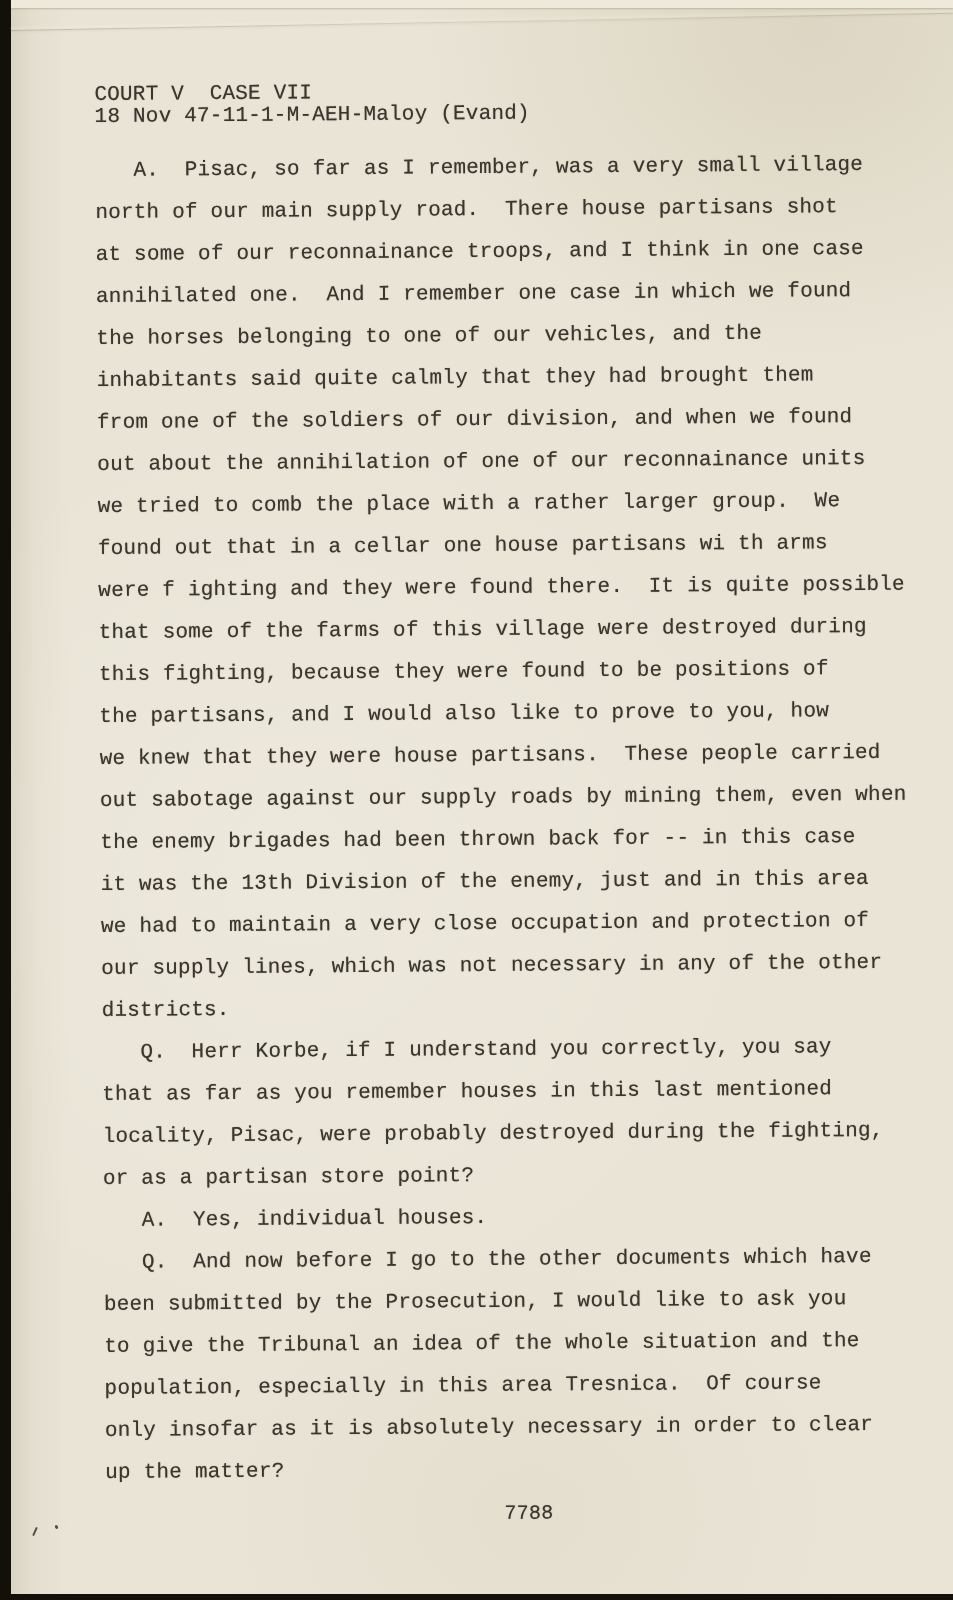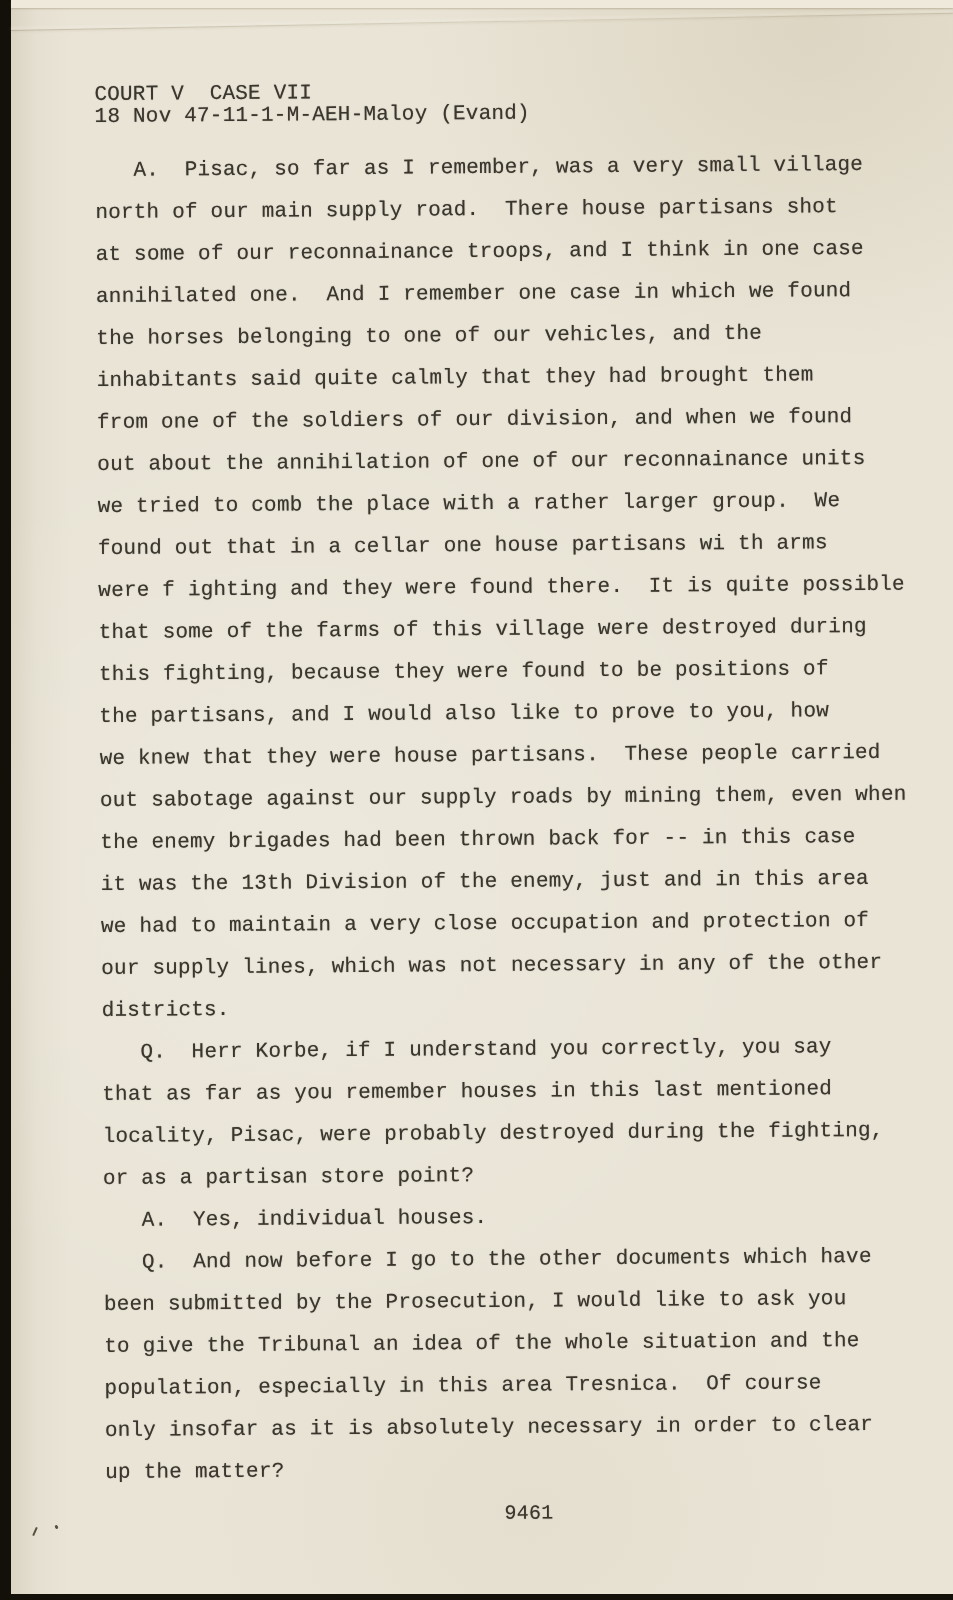--- a/index.html
+++ b/index.html
@@ -146,17 +146,17 @@
 locality, Pisac, were probably destroyed during the fighting,
 or as a partisan store point?
    A.  Yes, individual houses.
    Q.  And now before I go to the other documents which have
 been submitted by the Prosecution, I would like to ask you
 to give the Tribunal an idea of the whole situation and the
 population, especially in this area Tresnica.  Of course
 only insofar as it is absolutely necessary in order to clear
 up the matter?</div>
 
-  <div class="typed page-number">9461</div>
+  <div class="typed page-number">7788</div>
 </div>
 
 <div class="ink-mark ink-mark-1"></div>
 <div class="ink-mark ink-mark-2"></div>
 
 </body></html>

